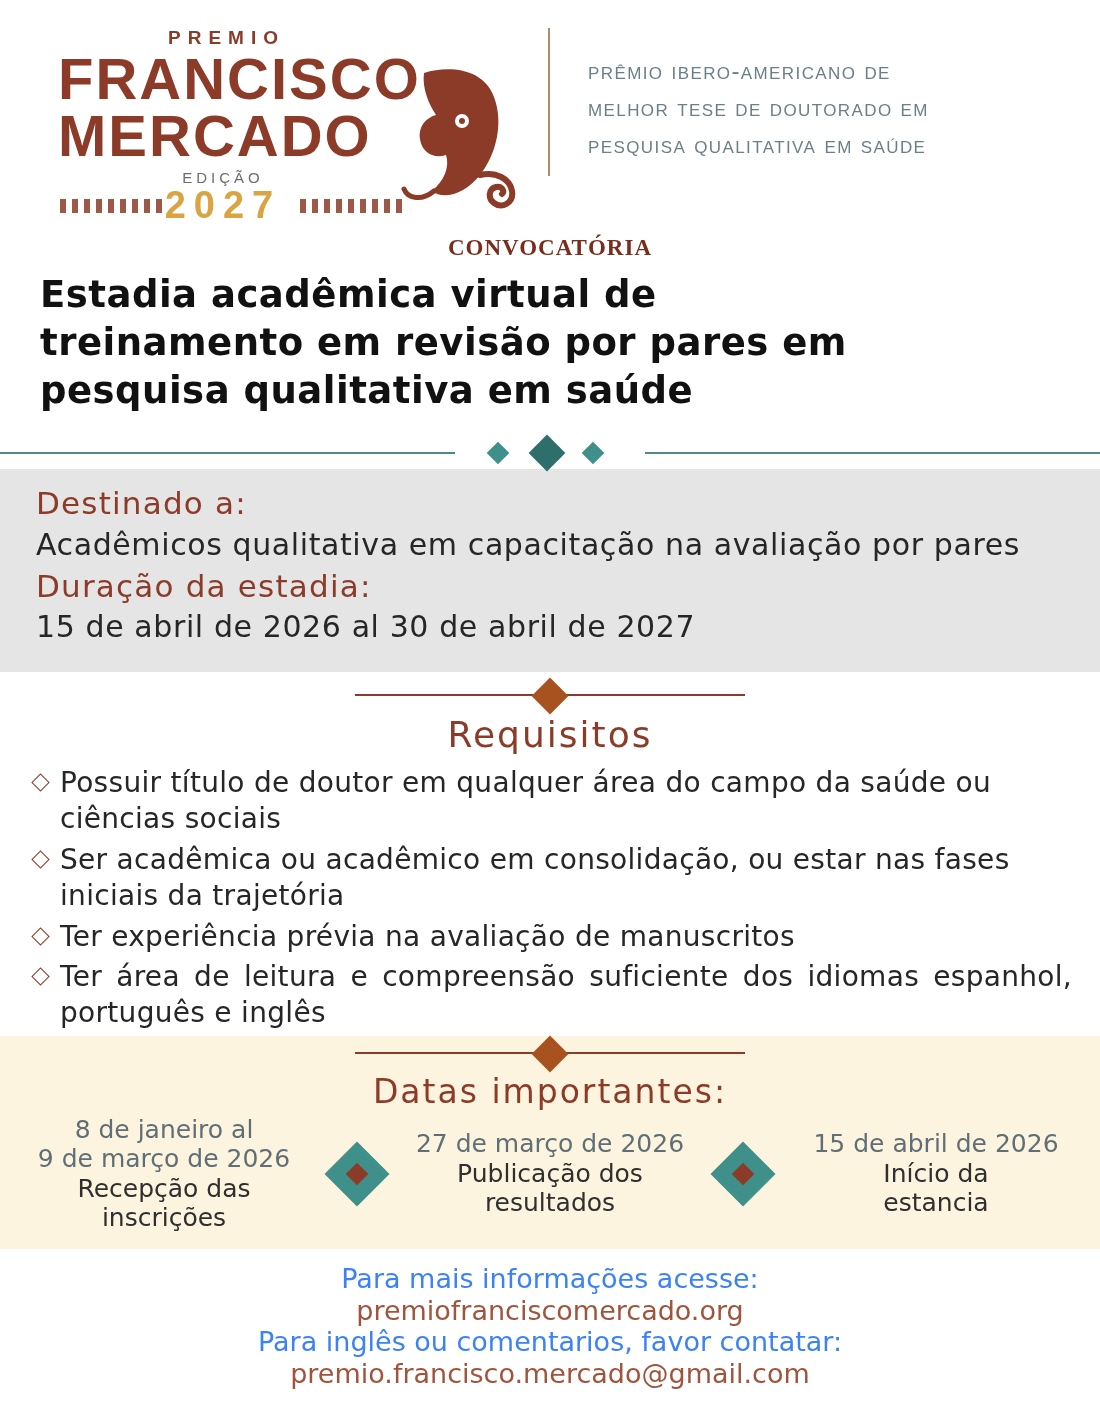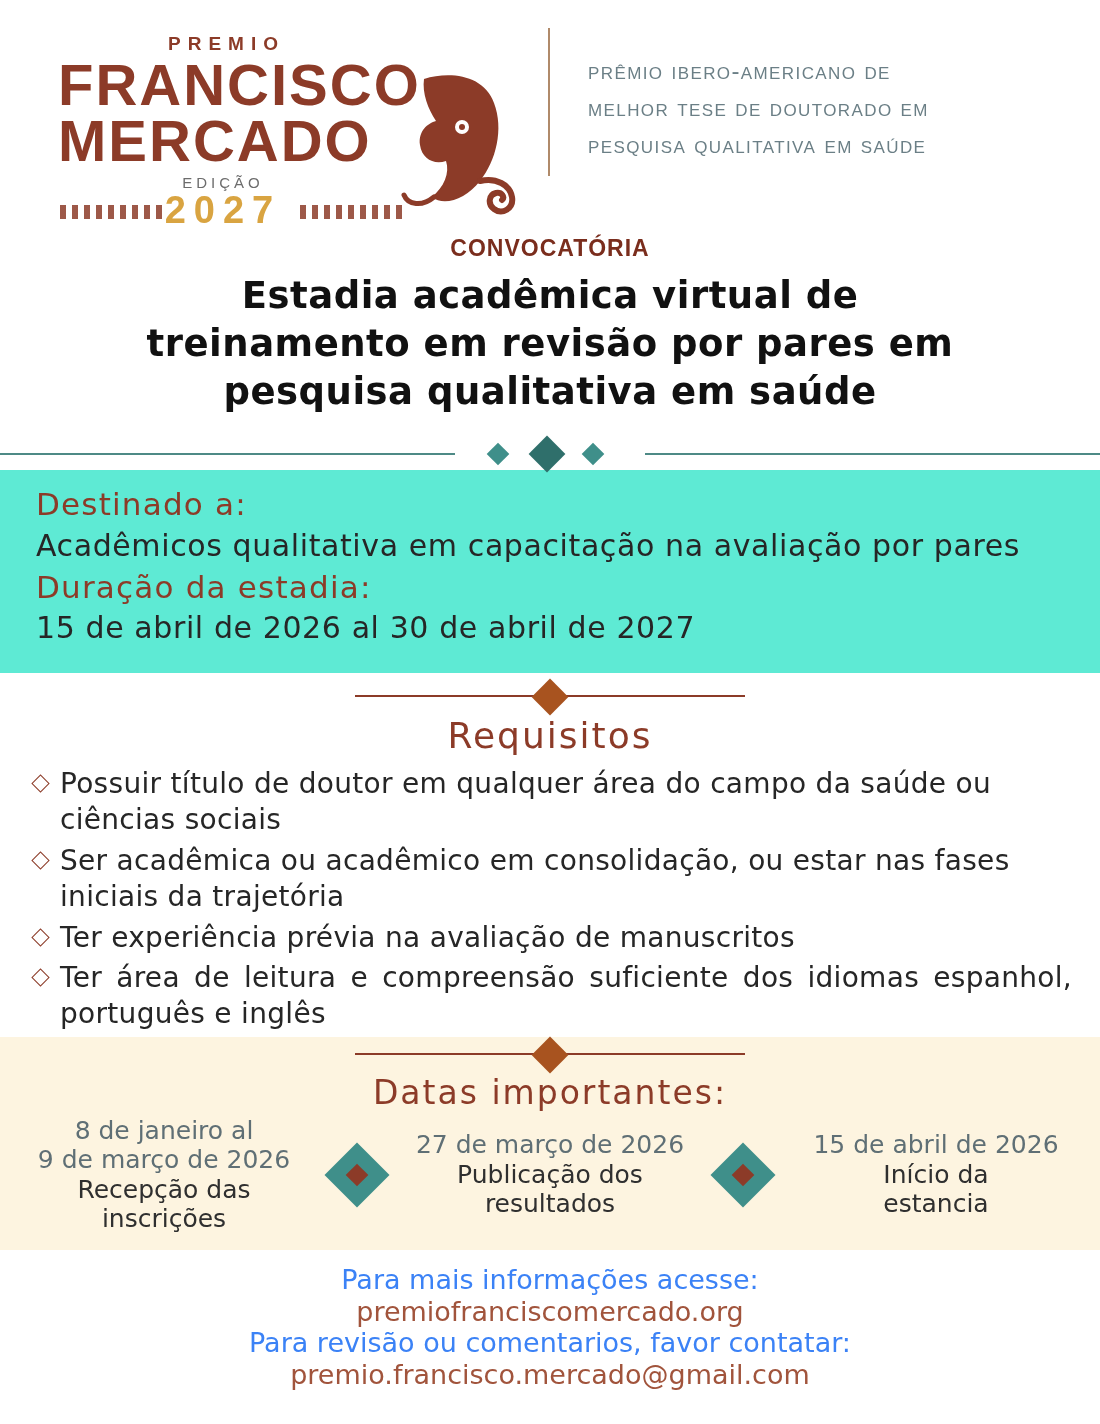--- a/index.html
+++ b/index.html
@@ -13,21 +13,21 @@
     position: relative;
     font-family: "DejaVu Sans", sans-serif;
     overflow: hidden;
   }
 
   
   .header {
     position: relative;
     height: 232px;
     display: flex;
-    align-items: flex-end;
+    align-items: center;
     padding-top: 22px;
     box-sizing: border-box;
   }
   .logo-block {
     width: 540px;
     position: relative;
     padding-left: 58px;
     box-sizing: border-box;
   }
   .logo-premio {
@@ -114,30 +114,29 @@
     line-height: 1.55;
     font-variant: small-caps;
     text-transform: lowercase;
   }
   .header-title span { display: block; }
 
   
   .convocatoria {
     text-align: center;
     color: #7a2d1d;
-    font-family: Liberation Sans, sans-serif;
+    font-family: Liberation Serif, serif;
     font-size: 33px;
     font-weight: bold;
     font-variant: small-caps;
     text-transform: lowercase;
     letter-spacing: 1px;
     margin-top: -6px;
   }
   .main-title {
-    text-align: center;
     color: #111111;
     font-family: "DejaVu Sans", sans-serif;
     font-weight: bold;
     font-size: 37px;
     line-height: 1.3;
     padding: 8px 40px 0 40px;
     letter-spacing: 0.5px;
   }
 
   
@@ -156,21 +155,21 @@
   .sep-line.r { right: 0; width: 455px; }
   .dia {
     position: absolute;
     transform: rotate(45deg);
   }
   .dia-sm { width: 16px; height: 16px; top: 10px; }
   .dia-md { width: 26px; height: 26px; top: 5px; }
 
   
   .cream {
-    background: #5eead4;
+    background: #e5e5e5;
     padding: 14px 36px 24px 36px;
   }
   .label-brown {
     color: #8c3b28;
     font-size: 31px;
     font-family: "DejaVu Sans", sans-serif;
     letter-spacing: 1.2px;
     line-height: 1.35;
   }
   .body-dark {
@@ -408,15 +407,15 @@
       <div class="d1">15 de abril de 2026</div>
       <div class="d2">Início da</div>
       <div class="d2">estancia</div>
     </div>
   </div>
 </div>
 
 <div class="footer">
   <div class="grey">Para mais informações acesse:</div>
   <div class="link">premiofranciscomercado.org</div>
-  <div class="grey">Para revisão ou comentarios, favor contatar:</div>
+  <div class="grey">Para inglês ou comentarios, favor contatar:</div>
   <div class="link">premio.francisco.mercado@gmail.com</div>
 </div>
 
 </body></html>

